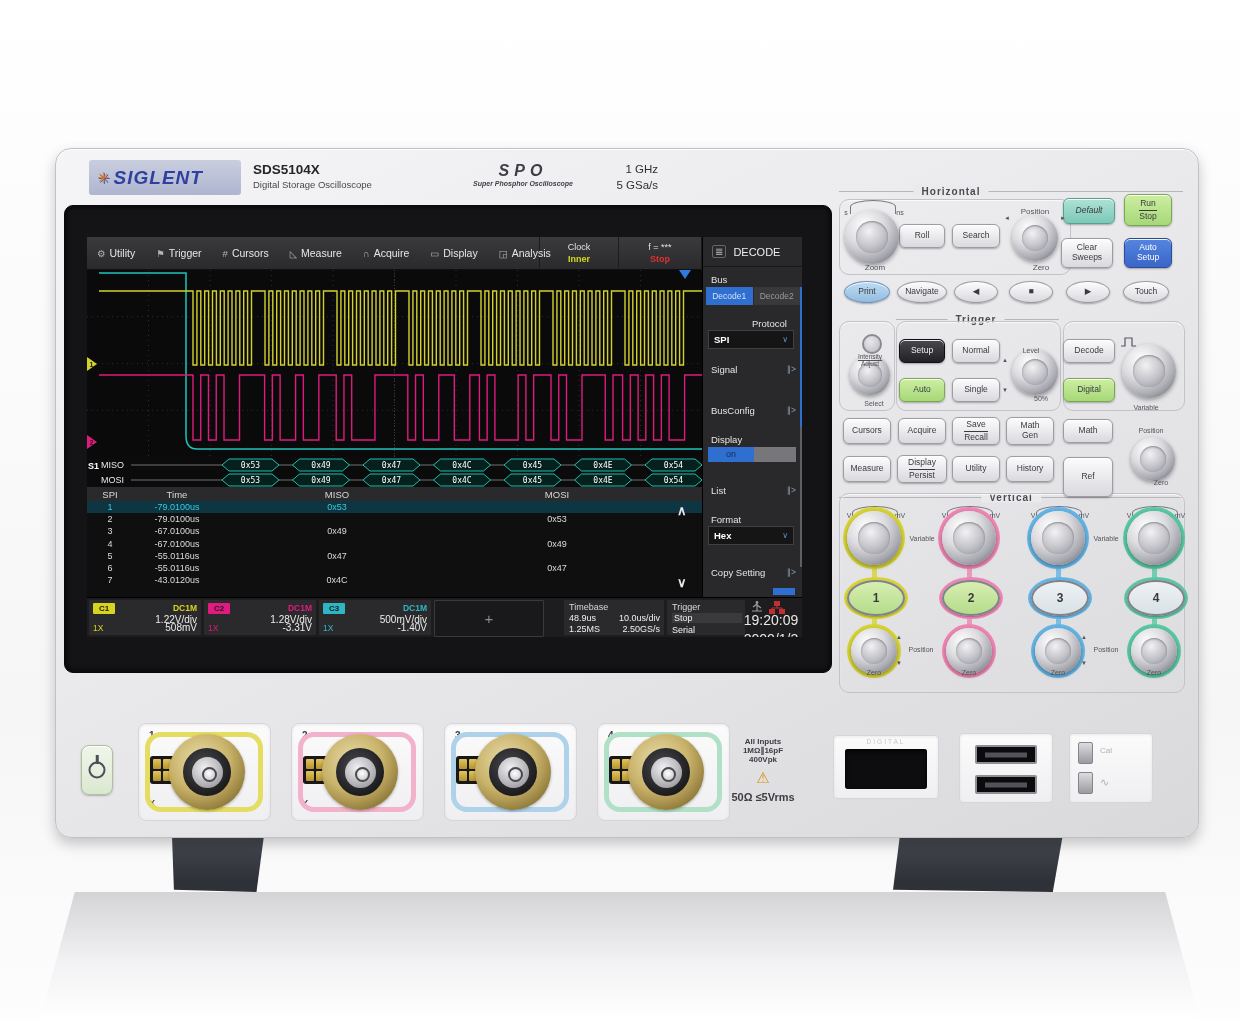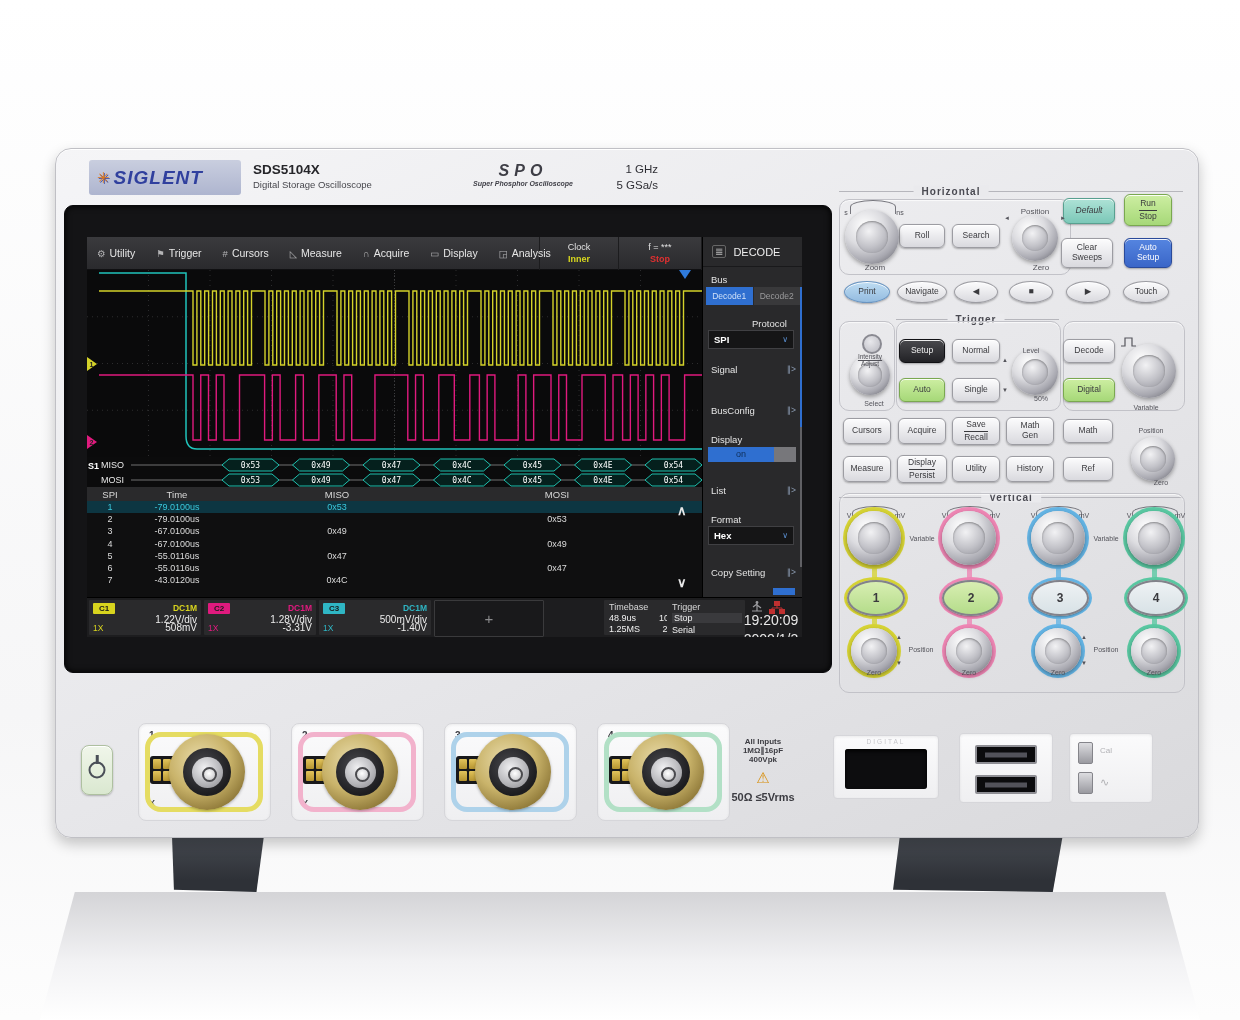--- a/index.html
+++ b/index.html
@@ -70,21 +70,21 @@
   .dtab{flex:1;display:flex;align-items:center;justify-content:center;font-size:8.5px;
     background:#39393b;color:#9a9a9c;}
   .dtab.sel{background:#2f6fd0;color:#cfe0f8;}
   .dselect{left:5px;width:86px;height:19px;background:#151516;border:1px solid #404043;
     color:#fff;font-weight:bold;font-size:9.5px;display:flex;align-items:center;
     justify-content:space-between;padding:0 5px;box-sizing:border-box;}
   .chev{color:#5a8fd0;font-size:8px;font-weight:normal;}
   .drow{left:8px;width:85px;display:flex;justify-content:space-between;font-size:9.5px;color:#e4e4e4;}
   .arr{color:#8a9ab0;font-size:8.5px;}
   .dtoggle{left:5px;width:88px;height:15px;background:#77777b;display:flex;}
-  .dtoggle .on{width:66px;background:#2f6fd0;color:#0e2e58;font-size:9px;text-align:center;line-height:15px;}
+  .dtoggle .on{width:46px;background:#2f6fd0;color:#0e2e58;font-size:9px;text-align:center;line-height:15px;}
   
   .rule{height:1px;background:#b6b6bc;}
   .seclab{font-size:10px;font-weight:bold;color:#4a4a52;letter-spacing:1px;background:#eaeaed;
     padding:0 8px;transform:translate(-50%,-50%);}
   .outline{border:1px solid #c2c2c8;border-radius:10px;box-shadow:inset 0 1px 1px rgba(255,255,255,.75);}
   .btn{display:flex;flex-direction:column;align-items:center;justify-content:center;text-align:center;
     font-size:8.5px;color:#3a3a3e;line-height:1.15;border-radius:6px;box-sizing:border-box;
     background:linear-gradient(#fcfcfd,#d9d9de);border:1px solid #9c9ca2;
     box-shadow:0 1px 2px rgba(0,0,0,.30), inset 0 1px 0 rgba(255,255,255,.9);}
   .oval{border-radius:50%;}
@@ -298,21 +298,21 @@
               <span style="left: 250px;">0x4C</span>
             </div>
             <div class="scrollarrow" style="top: 16px;">∧</div>
             <div class="scrollarrow" style="top: 88px;">∨</div>
           </div>
 
         <div class="a statusbar" id="statusbar">
           <div class="sbox" style="left:347px;width:108px;border:1px solid #3a3a3c;background:#19191b;">
             <span style="position:absolute;left:50%;top:50%;transform:translate(-50%,-55%);color:#8a8a8c;font-size:15px;">+</span>
           </div>
-          <div class="sbox" style="left:477px;width:100px;margin-left:40px;">
+          <div class="sbox" style="left:477px;width:100px;">
             <span class="tb-title">Timebase</span>
             <span class="tb-val" style="left:5px;top:13px;">48.9us</span>
             <span class="tb-val" style="right:4px;top:13px;">10.0us/div</span>
             <span class="tb-val" style="left:5px;top:24px;">1.25MS</span>
             <span class="tb-val" style="right:4px;top:24px;">2.50GS/s</span>
           </div>
           <div class="sbox" style="left:580px;width:78px;">
             <span class="tb-title">Trigger</span>
             <span class="tb-val" style="left:5px;top:13px;width:66px;background:#3a3a3d;padding:0 2px;">Stop</span>
             <span class="tb-val" style="left:5px;top:25px;">Serial</span>
@@ -521,21 +521,21 @@
       </div>
       <div class="a btn" style="left: 896px; top: 307px; width: 48px; height: 26px;">
         <span>Utility</span>
       </div>
       <div class="a btn" style="left: 950px; top: 307px; width: 48px; height: 26px;">
         <span>History</span>
       </div>
       <div class="a btn" style="left: 1007px; top: 270px; width: 50px; height: 24px;">
         <span>Math</span>
       </div>
-      <div class="a btn" style="left: 1007px; top: 308px; width: 50px; height: 24px;">
+      <div class="a btn" style="left: 1007px; top: 308px; width: 50px; height: 40px;">
         <span>Ref</span>
       </div>
       <div class="a knob" style="left: 789px; top: 61px; width: 54px; height: 54px;"></div>
       <div class="a knob" style="left: 956px; top: 66px; width: 46px; height: 46px;"></div>
       <div class="a knob" style="left: 794px; top: 206px; width: 40px; height: 40px;"></div>
       <div class="a knob" style="left: 956px; top: 200px; width: 46px; height: 46px;"></div>
       <div class="a knob" style="left: 1066px; top: 195px; width: 54px; height: 54px;"></div>
       <div class="a knob" style="left: 1075px; top: 288px; width: 44px; height: 44px;"></div>
       <div class="a arc" style="left: 794px; top: 51px;"></div>
       <div class="a lab" style="left: 790px; top: 60px;">s</div>

